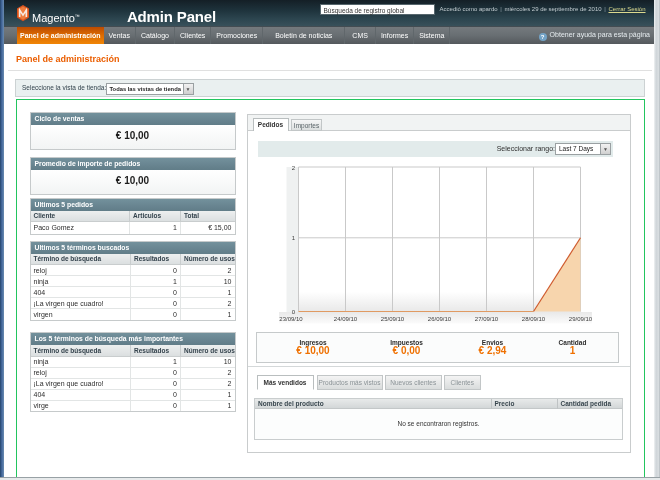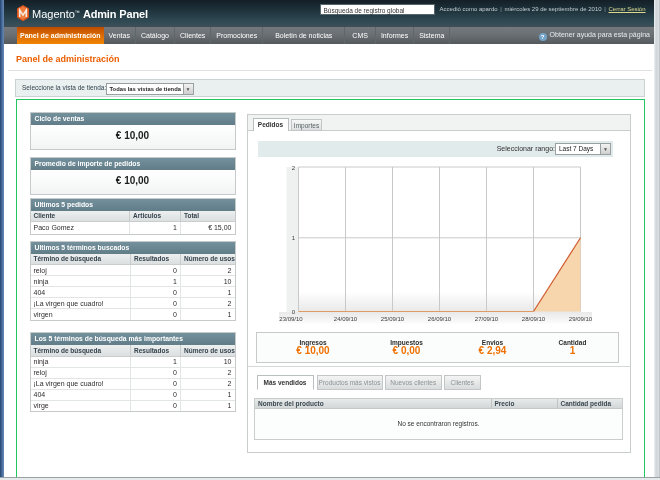--- a/index.html
+++ b/index.html
@@ -74,21 +74,21 @@
 </head>
 <body>
 <div id="page">
 
   <div id="header" class="abs">
     <svg class="abs" style="left:13px;top:5px;" width="12" height="17" viewBox="0 0 12 17">
       <polygon points="6,0 12,3.6 12,12.4 6,16.3 0,12.4 0,3.6" fill="#d8521e"></polygon>
       <polygon points="6,1.4 10.8,4.3 10.8,11.8 6,14.8 1.2,11.8 1.2,4.3" fill="#ee7c3c"></polygon>
       <path d="M2.7,12 V5 L6,10.2 L9.3,5 V12" fill="none" stroke="#f6e9e2" stroke-width="1.5"></path>
     </svg>
-    <div id="logotext" class="abs">Magento<span style="font-size:5px;vertical-align:4px;">™</span>&nbsp;<b style="font-size:11px;letter-spacing:-0.15px;">Admin Panel</b></div>
+    <div id="logotext" class="abs">Magento<span style="font-size:5px;vertical-align:4px;">™</span>&nbsp;<b style="font-size:15px;letter-spacing:-0.15px;margin-left:44px;">Admin Panel</b></div>
     <div id="searchbox" class="abs">Búsqueda de registro global</div>
     <div id="logininfo" class="abs">Accedió como apardo<span class="sep">&nbsp;|&nbsp;</span>miércoles 29 de septiembre de 2010<span class="sep">&nbsp;|&nbsp;</span><span class="lnk">Cerrar Sesión</span></div>
   </div>
 
   <div id="nav" class="abs">
     <div class="item active">Panel de administración</div>
     <div class="item">Ventas</div>
     <div class="item">Catálogo</div>
     <div class="item">Clientes</div>
     <div class="item">Promociones</div>

